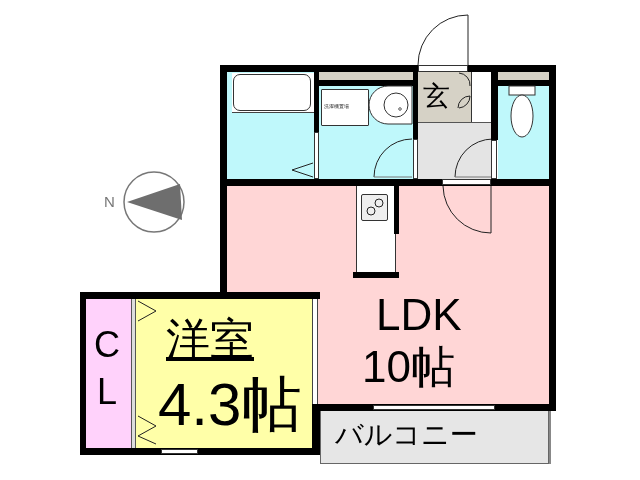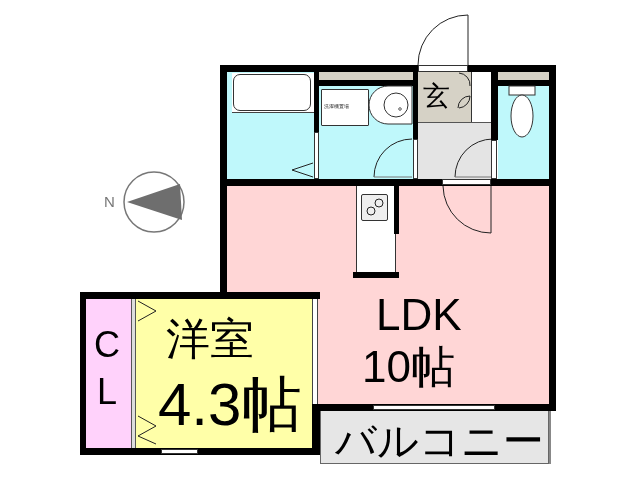--- a/index.html
+++ b/index.html
@@ -103,25 +103,25 @@
 
 <div class="abs" style="left:86px;top:299px;width:45px;height:149px;background:#ffd2fb;"></div>
 <div class="abs" style="left:131px;top:299px;width:5px;height:149px;background:#ddd;border-left:1px solid #555;border-right:1px solid #555;"></div>
 <div class="abs" style="left:136px;top:299px;width:176px;height:149px;background:#ffffa8;"></div>
 <svg width="30" height="150" style="left:137px;top:298px;">
   <polyline points="1,3 19,13 1,23" fill="none" stroke="#222" stroke-width="1"></polyline>
   <polyline points="1,118 19,128 1,138 19,146" fill="none" stroke="#222" stroke-width="1"></polyline>
 </svg>
 <div class="label" style="left:94px;top:327px;font-size:36px;font-family:'Liberation Sans',sans-serif;">C</div>
 <div class="label" style="left:97px;top:374px;font-size:36px;font-family:'Liberation Sans',sans-serif;">L</div>
-<div class="label" style="left:166px;top:317px;font-size:44px;">洋室</div>
+<div class="label" style="left:166px;top:317px;font-size:44px;text-decoration:underline;">洋室</div>
 <div class="label" style="left:158px;top:375px;font-size:60px;font-family:'Liberation Sans',sans-serif;">4.3帖</div>
 
 <div class="wall" style="left:80px;top:292px;width:240px;height:7px;"></div>
 <div class="wall" style="left:80px;top:292px;width:6px;height:163px;"></div>
 <div class="wall" style="left:80px;top:448px;width:240px;height:7px;"></div>
 <div class="abs" style="left:161px;top:449px;width:37px;height:5px;background:#fff;border:1px solid #333;"></div>
 <div class="abs" style="left:312px;top:299px;width:6px;height:149px;background:#fff;border-left:1px solid #444;border-right:1px solid #444;"></div>
 <div class="wall" style="left:312px;top:404px;width:8px;height:51px;"></div>
 
 <div class="abs" style="left:320px;top:411px;width:229px;height:53px;background:#e6e6e6;border:1px solid #666;border-top:none;"></div>
 <div class="abs" style="left:549px;top:411px;width:2px;height:53px;background:#888;"></div>
-<div class="label" style="left:335px;top:421px;font-size:41px;">バルコニー</div>
+<div class="label" style="left:335px;top:421px;font-size:28px;">バルコニー</div>
 
 </body></html>

